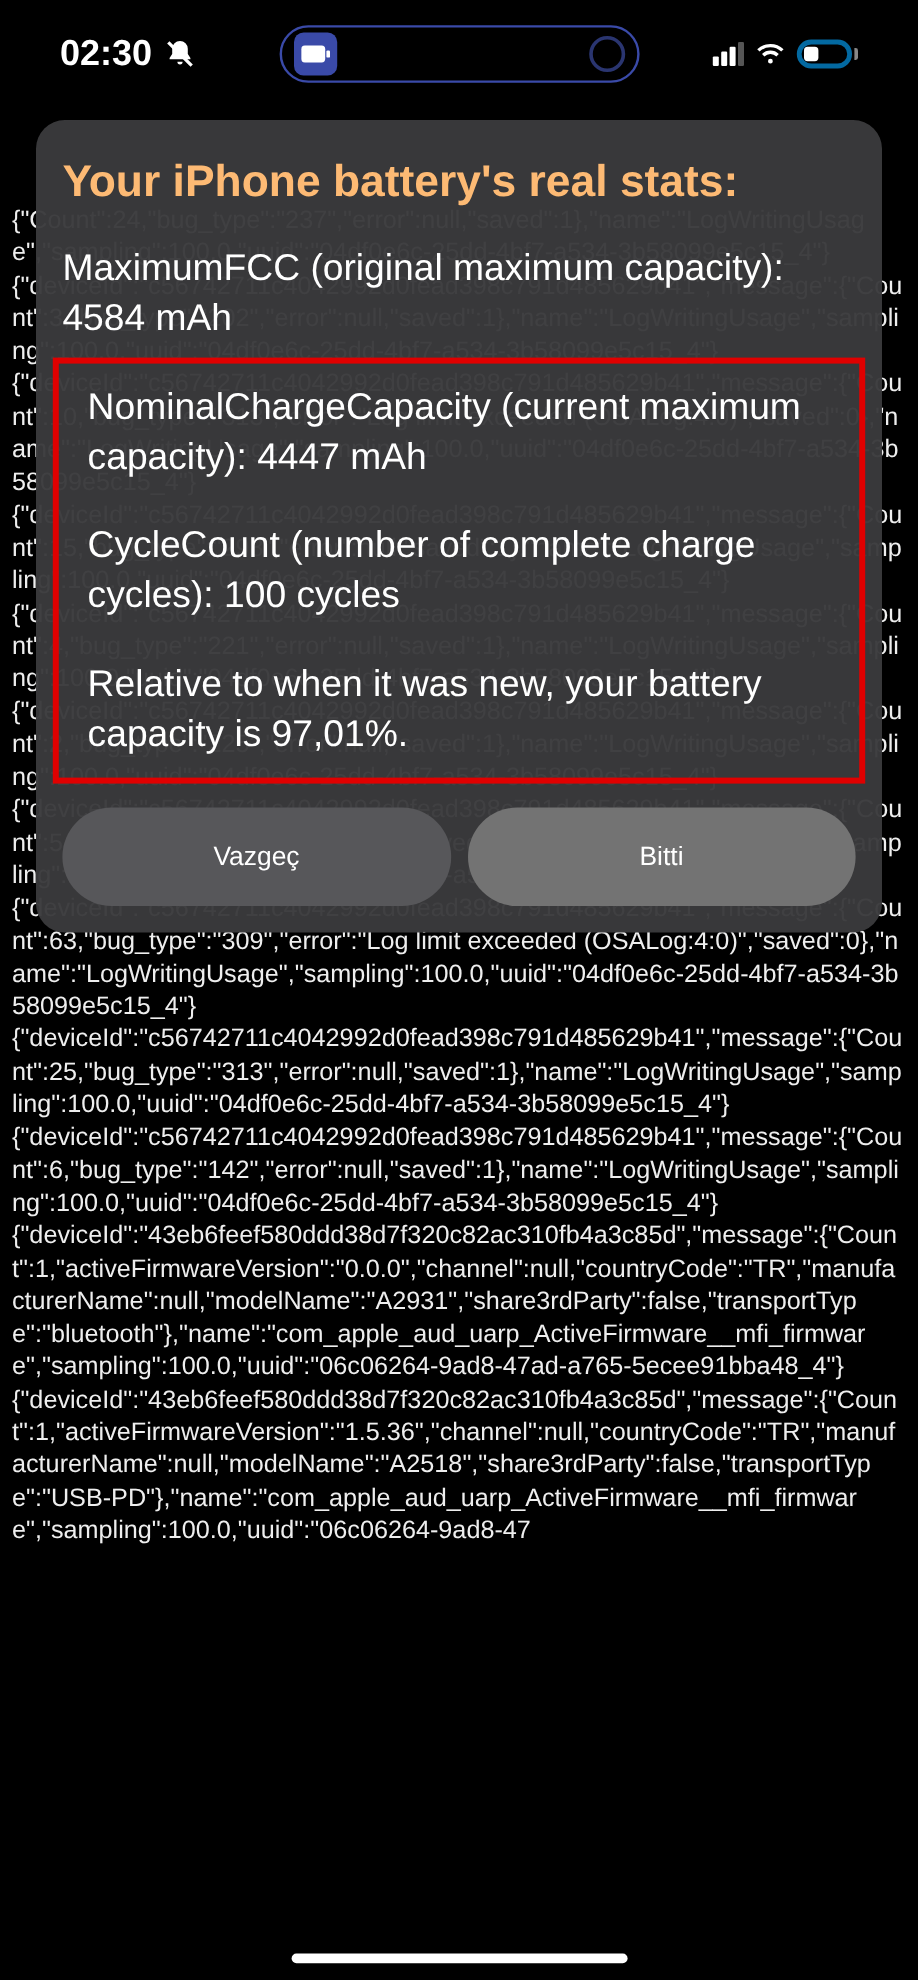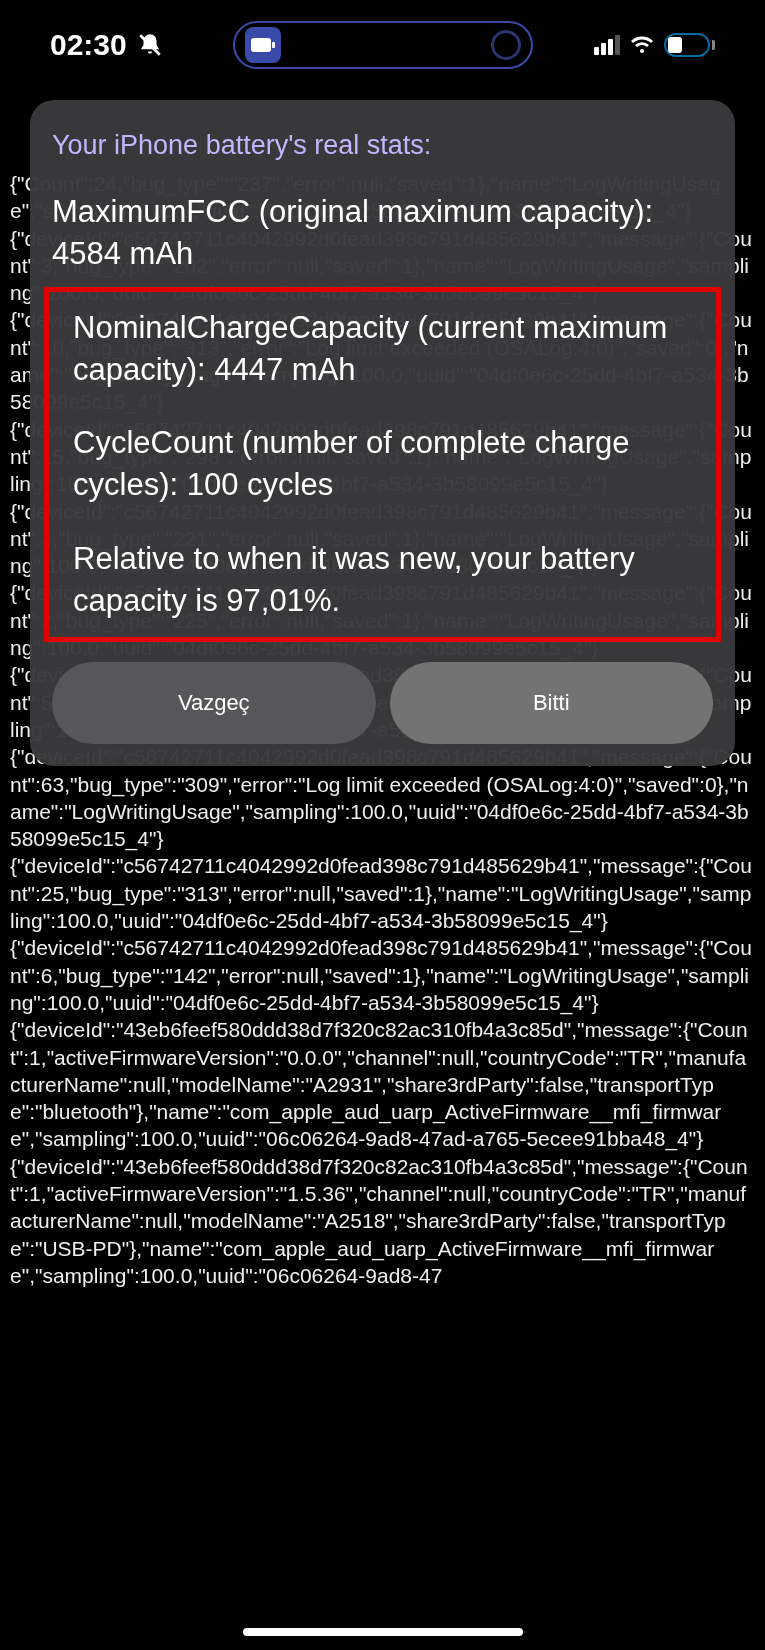--- a/index.html
+++ b/index.html
@@ -79,21 +79,21 @@
     .cellular span:nth-child(4) { height: 20px; background: #555; }
     .wifi-icon { width: 24px; height: 20px; }
     .battery-status {
       display: flex;
       align-items: center;
       gap: 2px;
     }
     .battery-body {
       width: 46px;
       height: 24px;
-      border: 2px solid #0369a1;
+      border: 4px solid #0369a1;
       border-radius: 12px;
       padding: 2px;
       position: relative;
       display: flex;
       align-items: flex-start;
     }
     .battery-fill {
       height: 100%;
       width: 36%;
       background: #fff;
@@ -132,23 +132,23 @@
       top: 100px;
       left: 30px;
       right: 30px;
       background: #3a3a3c;
       background: rgba(58, 58, 60, 0.97);
       border-radius: 24px;
       padding: 30px 22px 22px 22px;
       z-index: 5;
     }
     .alert-title {
-      color: #c4b5fd;
-      font-size: 27px;
-      font-weight: 400;
+      color: #fdba74;
+      font-size: 37px;
+      font-weight: 700;
       margin-bottom: 30px;
     }
     .alert-line {
       color: #fff;
       font-size: 31px;
       font-weight: 400;
       line-height: 1.35;
     }
     .red-box {
       border: 5px solid #e00000;

